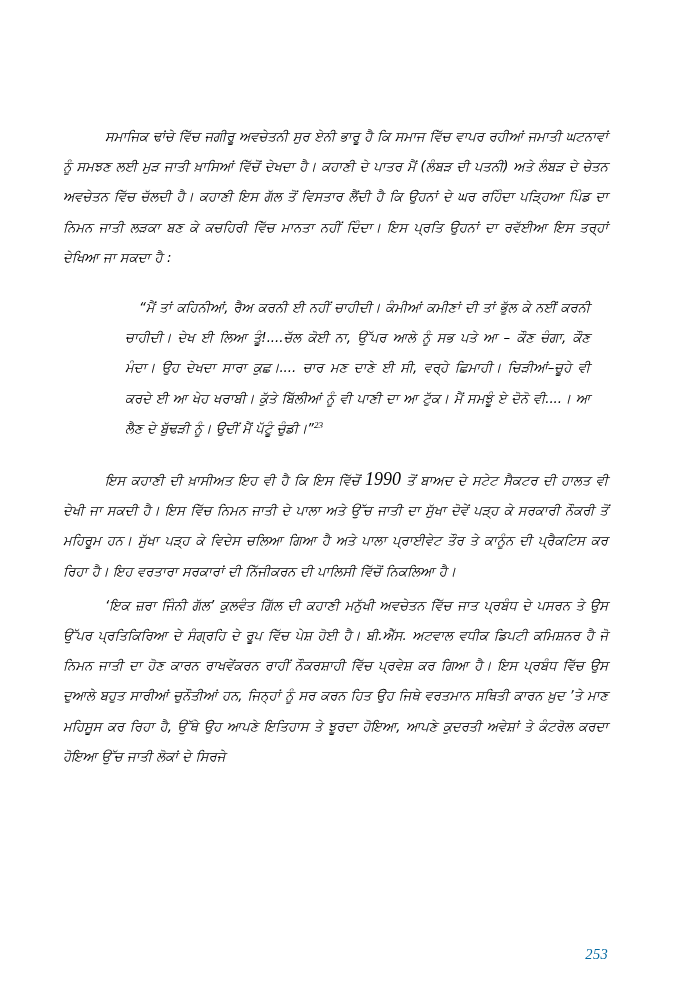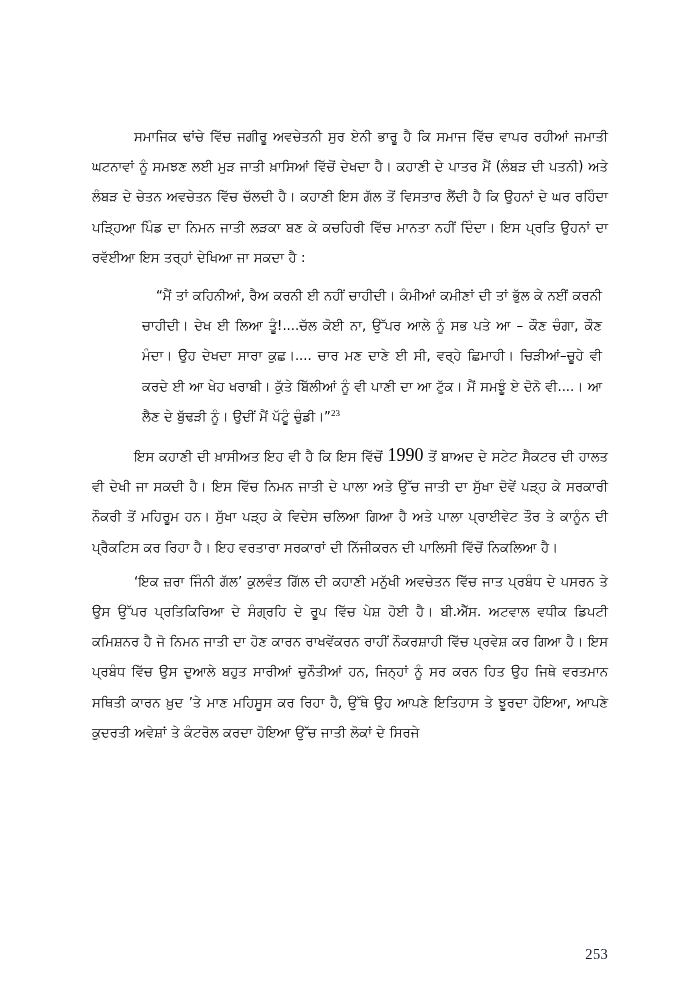--- a/index.html
+++ b/index.html
@@ -12,37 +12,38 @@
     height: 991px;
     font-family: "DejaVu Sans", "Liberation Sans", sans-serif;
     color: #000000;
     position: relative;
     overflow: hidden;
   }
   .page {
     width: 700px;
     height: 991px;
     box-sizing: border-box;
-    padding: 122px 92px 0 92px;
+    padding: 122px 92px 0 63px;
     position: relative;
+    font-style: italic;
   }
   .body-text {
     font-size: 13.2px;
     line-height: 30.2px;
     text-align: justify;
     text-justify: inter-word;
     word-spacing: 0.2px;
   }
   .para {
     margin: 0;
     text-indent: 42px;
     text-align: justify;
   }
   .quote-block {
-    margin: 4px;
+    margin: 16px;
     padding-left: 46px;
     padding-right: 2px;
     text-align: justify;
     text-indent: 14px;
   }
   sup.fn {
     font-size: 9px;
     vertical-align: super;
     line-height: 0;
     font-family: "Liberation Serif", serif;
@@ -52,21 +53,21 @@
     font-size: 18px;
   }
   .page-number {
     position: absolute;
     left: 0;
     right: 92px;
     bottom: 28px;
     text-align: right;
     font-family: "Liberation Serif", serif;
     font-size: 14.5px;
-    color: #0f172a;
+    color: #0369a1;
     letter-spacing: 0.3px;
   }
   .spacer-sm { height: 4px; }
 </style>
 </head>
 <body>
 
 <div class="page">
 
   <div class="body-text">

